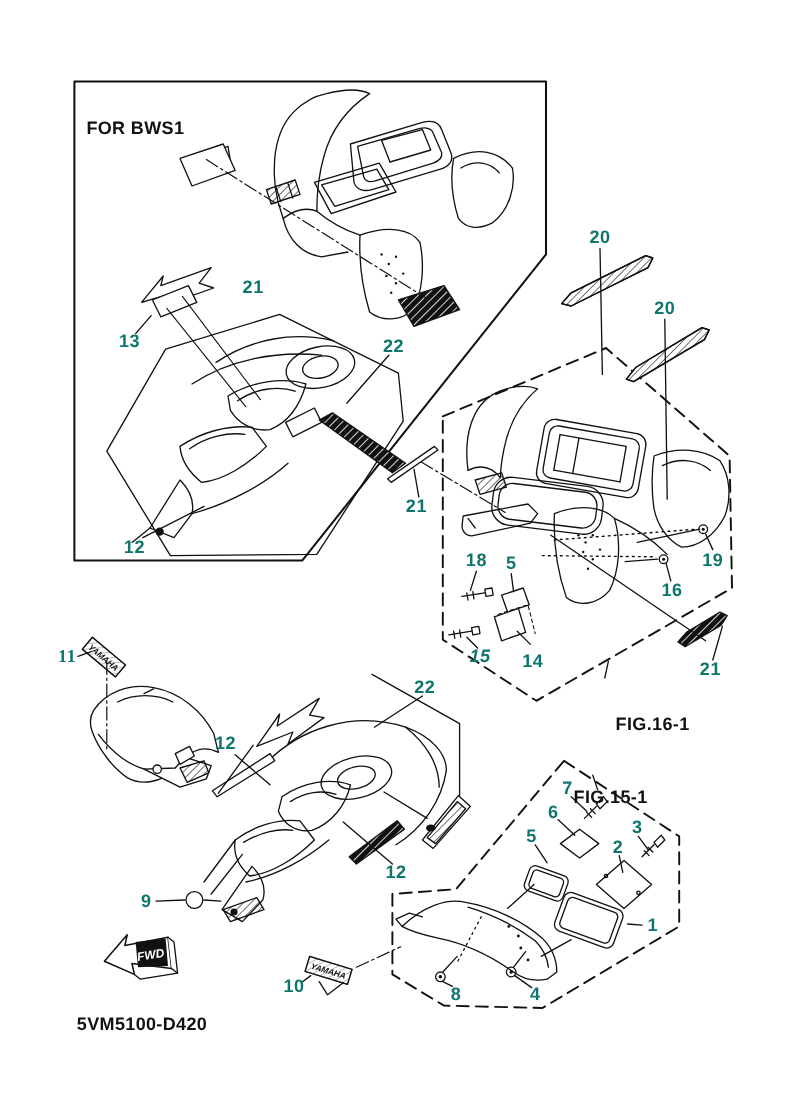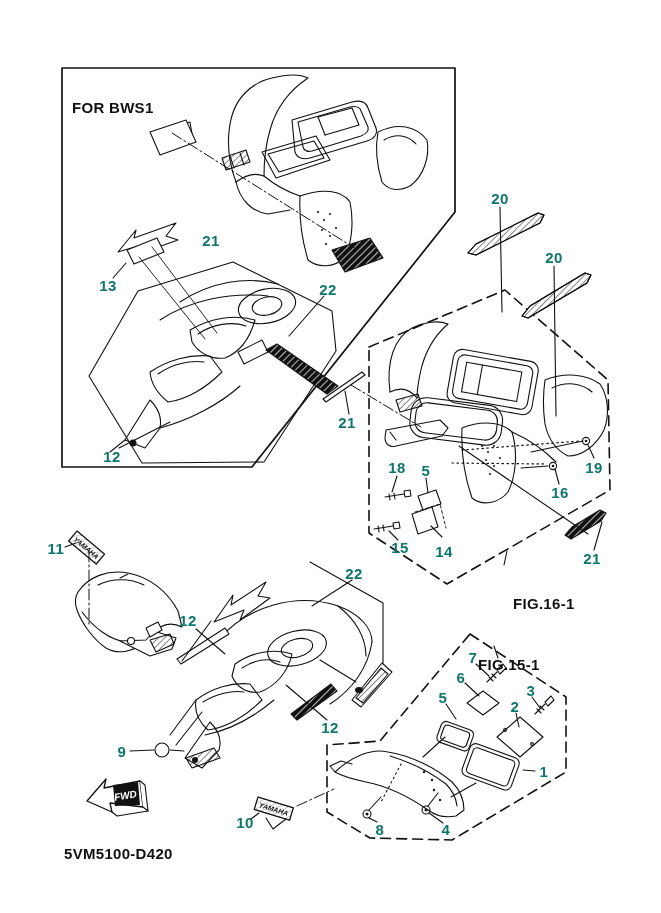--- a/index.html
+++ b/index.html
@@ -354,27 +354,27 @@
 <div class="callout" style="left: 544px; top: 771px;">1</div>
     <div class="callout" style="left: 515px; top: 706px;">2</div>
     <div class="callout" style="left: 531px; top: 690px;">3</div>
     <div class="callout" style="left: 446px; top: 829px;">4</div>
     <div class="callout" style="left: 443px; top: 697px;">5</div>
     <div class="callout" style="left: 461px; top: 677px;">6</div>
     <div class="callout" style="left: 473px; top: 657px;">7</div>
     <div class="callout" style="left: 380px; top: 829px;">8</div>
     <div class="callout" style="left: 122px; top: 751px;">9</div>
     <div class="callout" style="left: 245px; top: 822px;">10</div>
-    <div class="callout" style="left: 56px; top: 548px;">11</div>
+    <div class="callout" style="left: 56px; top: 548px; font-family: Liberation Serif, serif;">11</div>
     <div class="callout" style="left: 112px; top: 456px;">12</div>
     <div class="callout" style="left: 188px; top: 620px;">12</div>
     <div class="callout" style="left: 330px; top: 727px;">12</div>
     <div class="callout" style="left: 108px; top: 285px;">13</div>
     <div class="callout" style="left: 444px; top: 551px;">14</div>
-    <div class="callout" style="left: 400px; top: 547px;">15</div>
+    <div class="callout" style="left: 400px; top: 547px; font-style: italic;">15</div>
     <div class="callout" style="left: 560px; top: 492px;">16</div>
     <div class="callout" style="left: 426px; top: 470px;">5</div>
     <div class="callout" style="left: 397px; top: 467px;">18</div>
     <div class="callout" style="left: 594px; top: 467px;">19</div>
     <div class="callout" style="left: 500px; top: 198px;">20</div>
     <div class="callout" style="left: 554px; top: 257px;">20</div>
     <div class="callout" style="left: 211px; top: 240px;">21</div>
     <div class="callout" style="left: 347px; top: 422px;">21</div>
     <div class="callout" style="left: 592px; top: 558px;">21</div>
     <div class="callout" style="left: 328px; top: 289px;">22</div>

